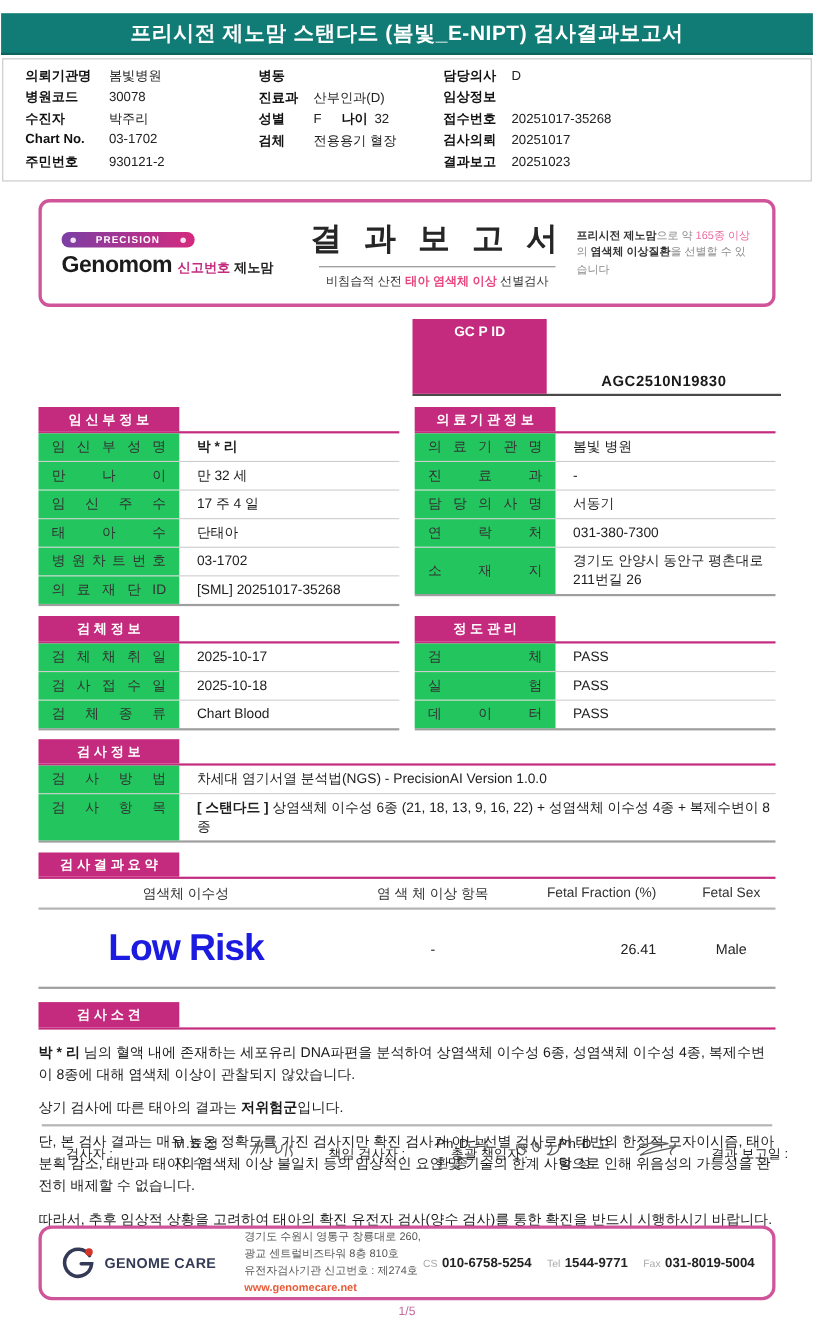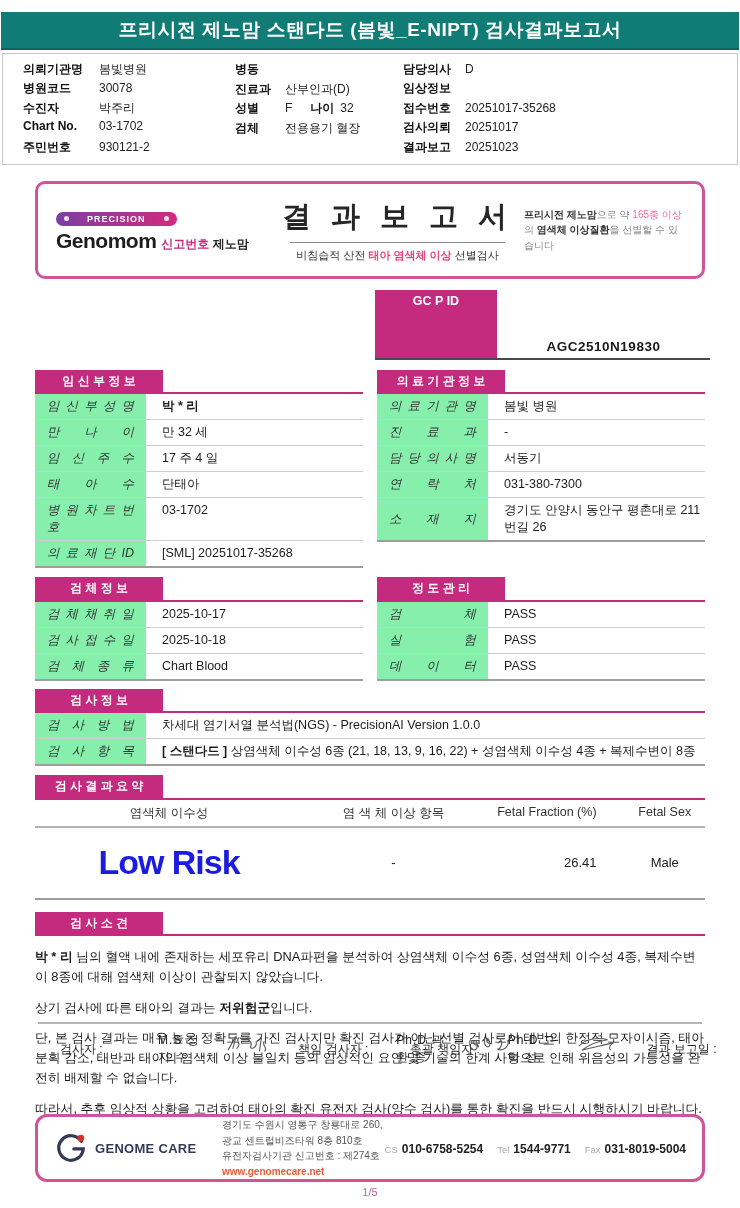--- a/index.html
+++ b/index.html
@@ -65,22 +65,22 @@
     display:inline-block; min-width:128px; background:#c42a7d; color:#fff;
     font-size:12px; font-weight:bold; text-align:center; padding:4px 12px; line-height:1.2;
   }
   
   .two-col { margin:10px 35px 0; display:flex; gap:14px; }
   .col { flex:1; }
   .full-col { margin:8px 35px 0; }
   .irow { display:flex; border-bottom:1px solid #cdcdcd; align-items:stretch; }
   .itab .irow:last-child { border-bottom:2px solid #9e9e9e; }
   .ilbl {
-    width:111px; background:#86efac; font-size:12.5px; color:#333;
-    padding:4px 12px; text-align:justify; text-align-last:justify;font-style:italic;
+    width:128px; background:#22c55e; font-size:12.5px; color:#333;
+    padding:4px 12px; text-align:justify; text-align-last:justify;
   }
   .ival { flex:1; font-size:12.5px; color:#1d1d1d; padding:4px 2px 4px 16px; line-height:1.35; }
   .ival .vb { font-weight:bold; }
   
   .summary { margin:9px 35px 0; }
   .sum-head { display:flex; border-bottom:2.5px solid #b3b3b3; padding:5px 0 4px; }
   .sum-head span { font-size:12.5px; color:#333; }
   .sum-row { display:flex; align-items:center; height:72px; border-bottom:2px solid #9e9e9e; }
   .c1 { width:40%; text-align:center; }
   .c2 { width:27%; text-align:center; }

